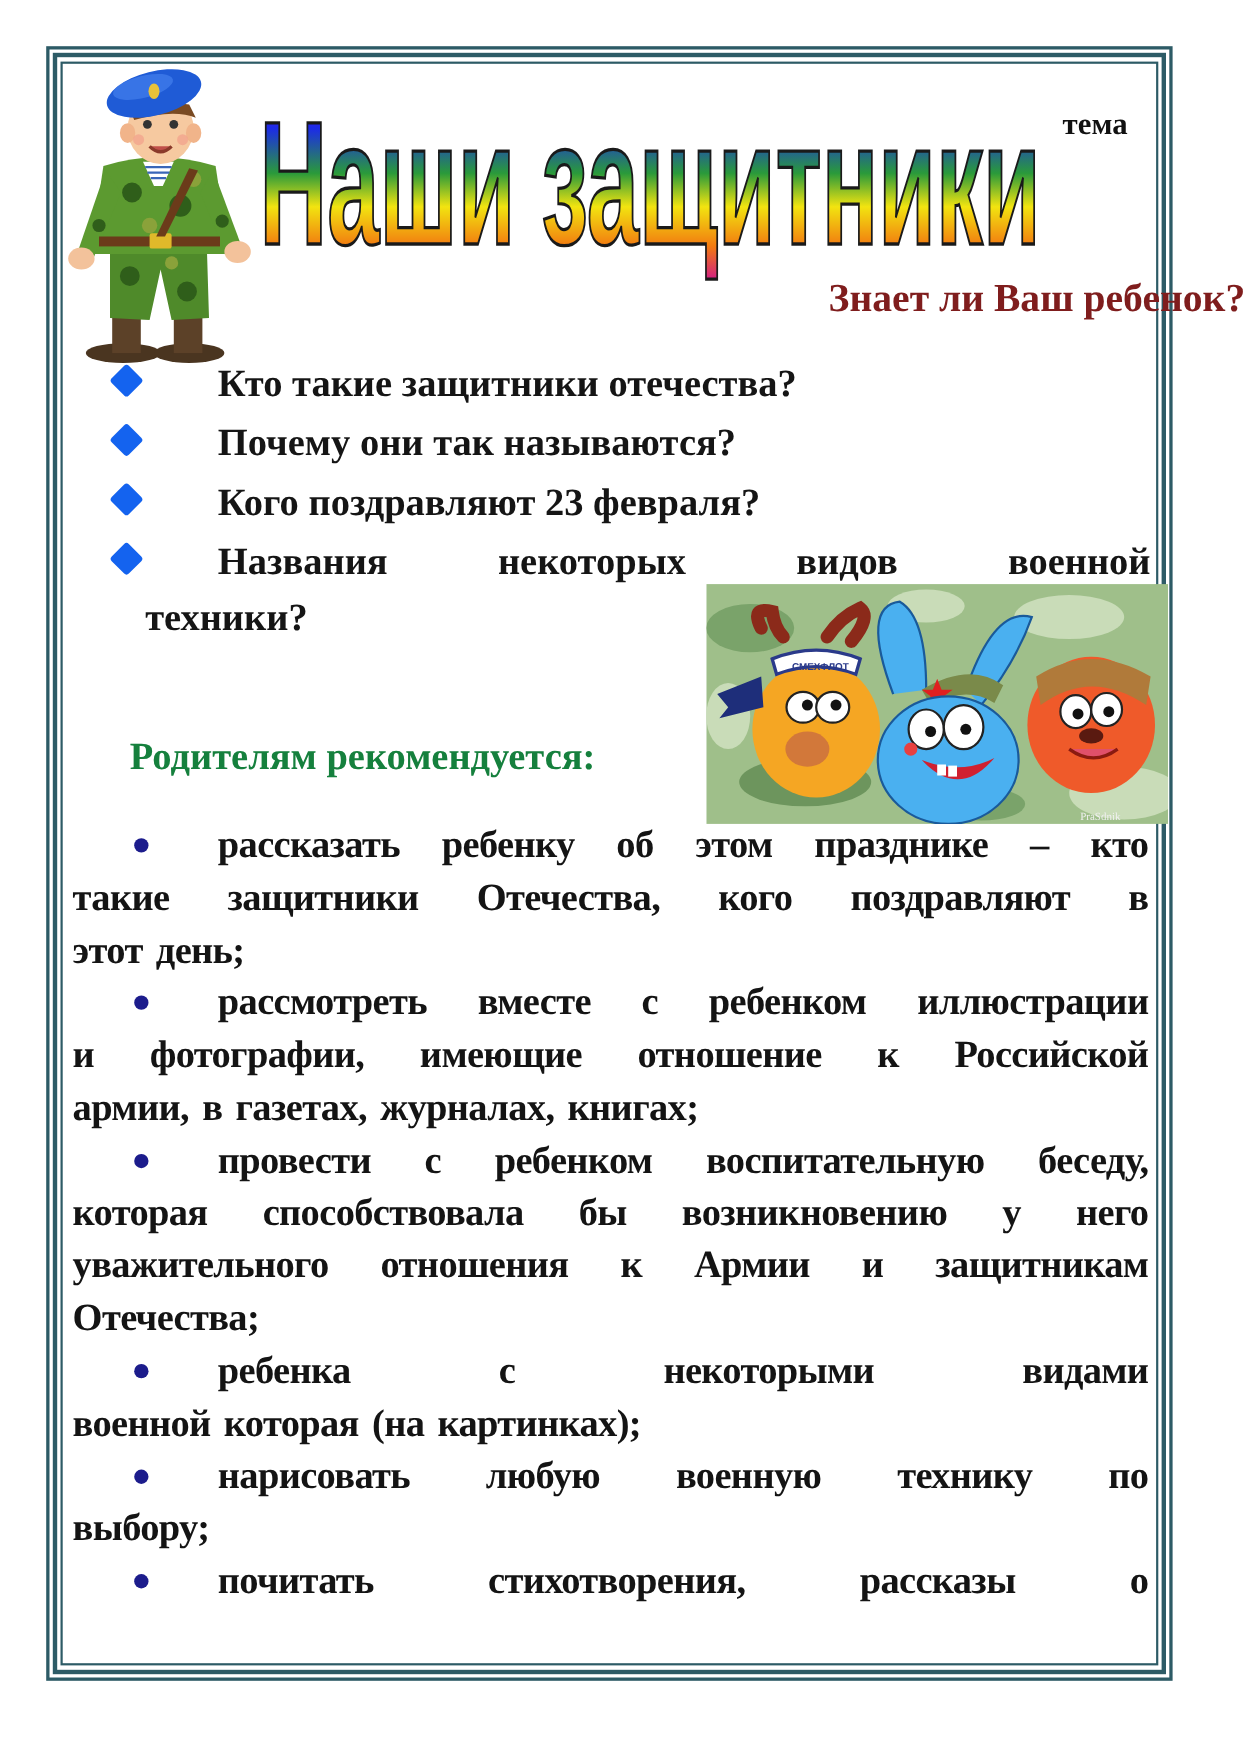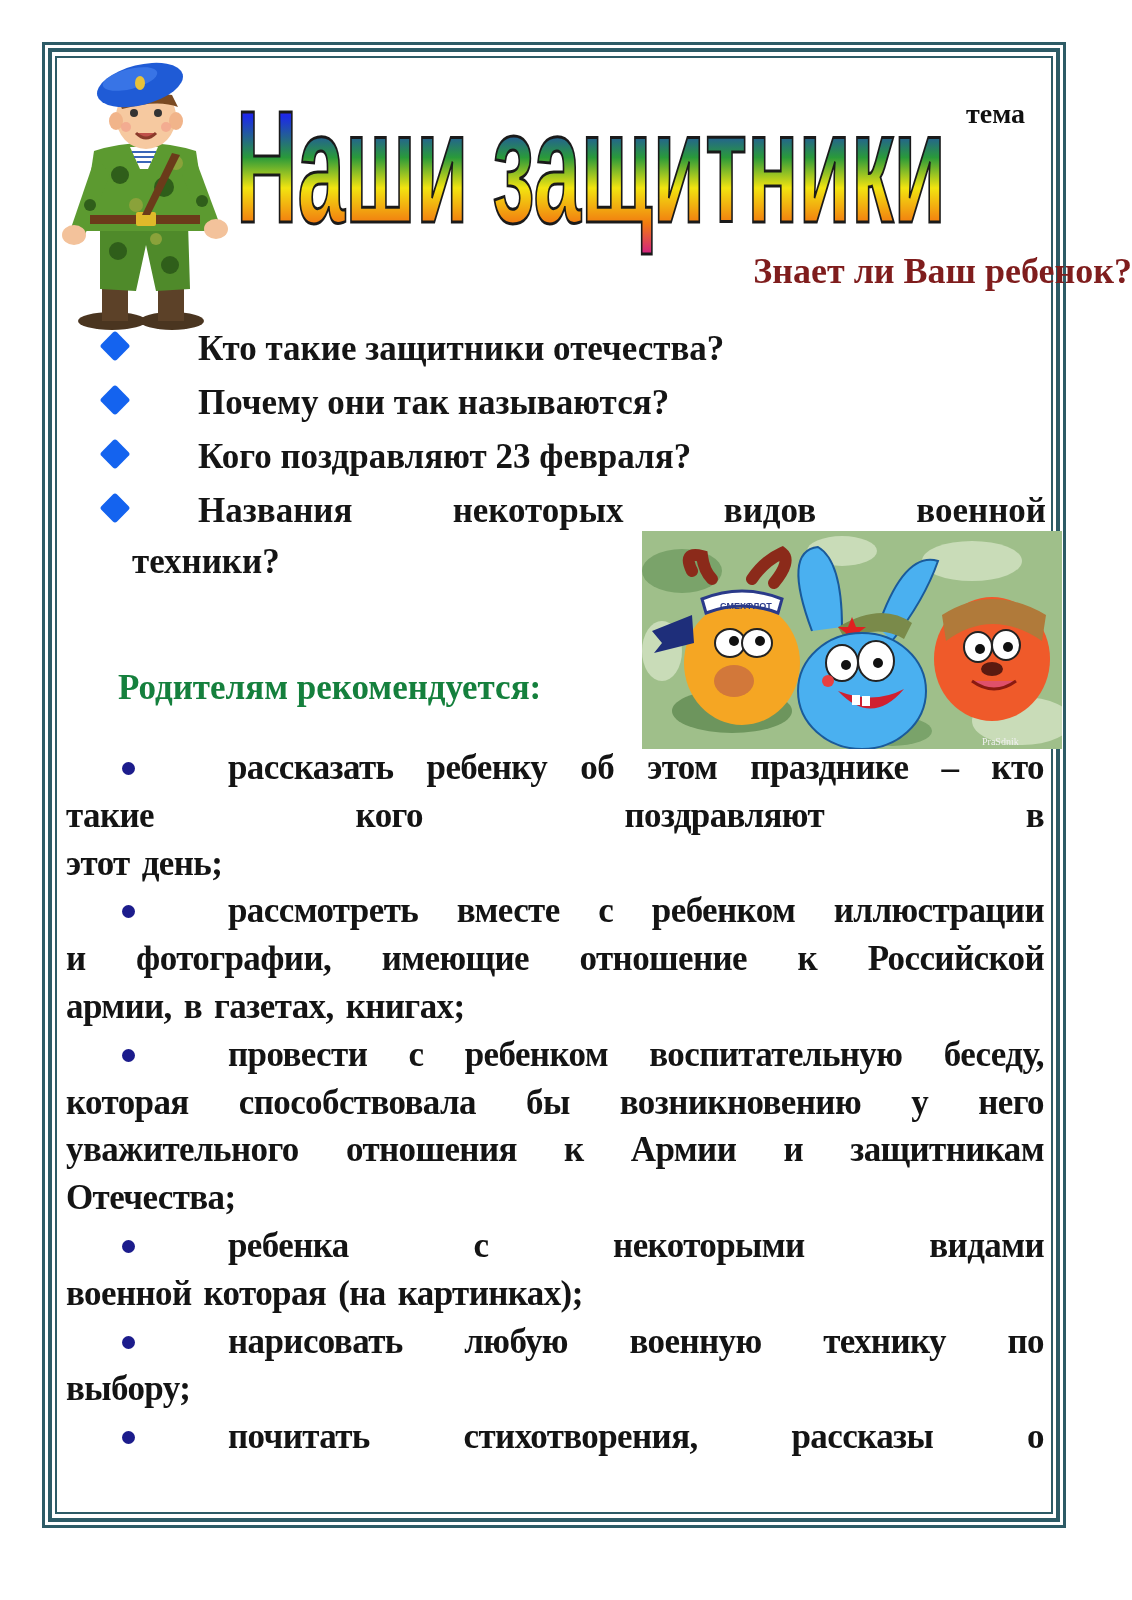--- a/index.html
+++ b/index.html
@@ -78,21 +78,21 @@
   
   .recs {
     position: absolute; left: 66px; top: 744px; width: 978px;
     font-family: "Liberation Sans Narrow", "Liberation Serif", serif;
   }
   .ind { display: inline-block; width: 132px; position: relative; }
   .ind i {
     position: absolute; left: 56px; top: 18px; width: 13px; height: 13px;
     border-radius: 50%; background: #1c1c8c;
   }
-  .rline { height: 47.8px; line-height: 47.8px; font-size: 35px; font-weight: bold; color: #141414; display: flex; justify-content: space-between; white-space: nowrap; letter-spacing: -0.6px; gap: 30px; }
+  .rline { height: 47.8px; line-height: 47.8px; font-size: 35px; font-weight: bold; color: #141414; display: flex; justify-content: space-between; white-space: nowrap; letter-spacing: -0.6px; }
   .rline.start { justify-content: flex-start; }
   .rline .words { flex: 1; display: flex; justify-content: space-between; }
   .rline.start .words { justify-content: flex-start; gap: 12px; }
 </style>
 </head>
 <body>
 
 <div class="frame-outer"></div>
 <div class="frame-mid"></div>
 <div class="frame-inner"></div>
@@ -258,20 +258,22 @@
           <span>об</span>
           <span>этом</span>
           <span>празднике</span>
           <span>–</span>
           <span>кто</span>
     </span>
       </div>
     <div class="rline">
         <span class="words">
       <span>такие</span>
+          <span>защитники</span>
+          <span>Отечества,</span>
           <span>кого</span>
           <span>поздравляют</span>
           <span>в</span>
     </span>
       </div>
     <div class="rline start">
         <span class="words">
       <span>этот</span>
           <span>день;</span>
     </span>
@@ -299,20 +301,21 @@
           <span>отношение</span>
           <span>к</span>
           <span>Российской</span>
     </span>
       </div>
     <div class="rline start">
         <span class="words">
       <span>армии,</span>
           <span>в</span>
           <span>газетах,</span>
+          <span>журналах,</span>
           <span>книгах;</span>
     </span>
       </div>
   </div>
 
   <div class="rec-block">
     <div class="rline">
         <span class="ind">
           <i></i>
         </span>

